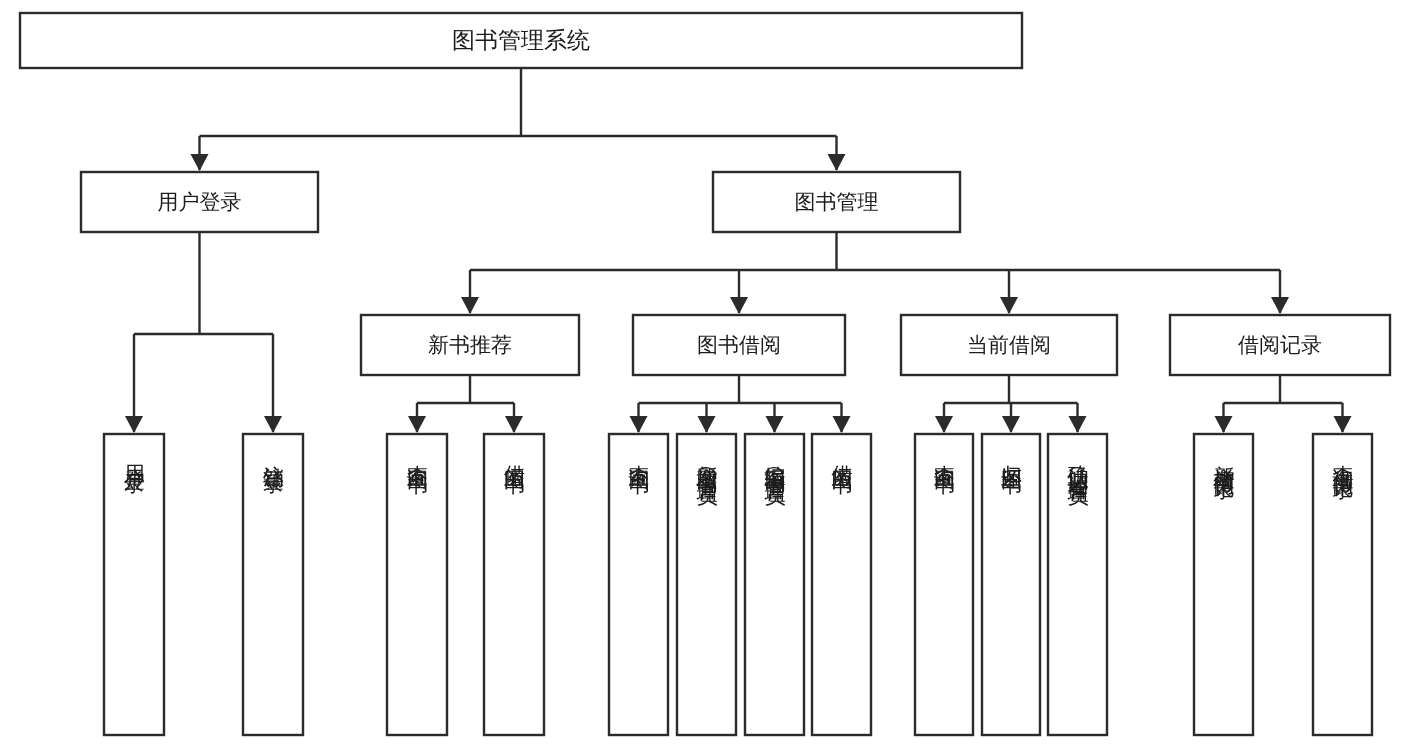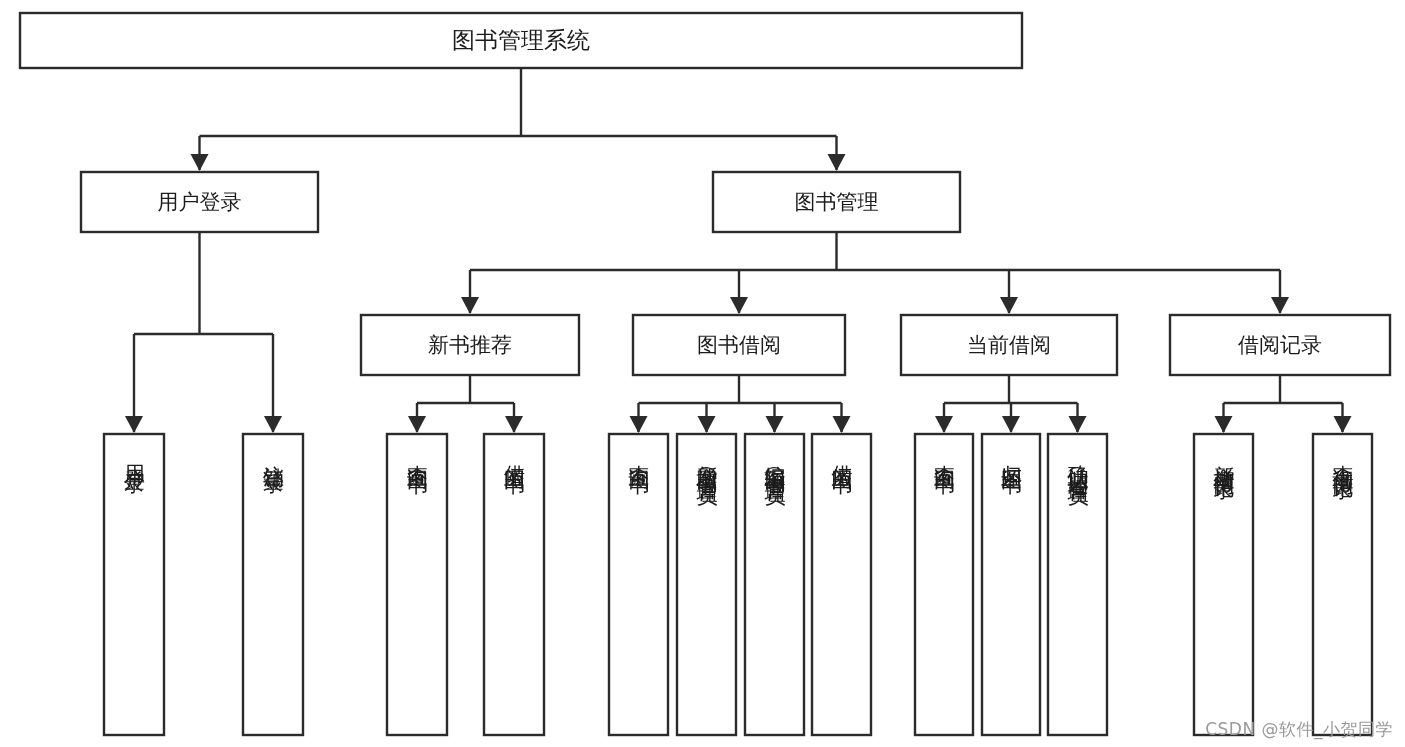--- a/index.html
+++ b/index.html
@@ -217,15 +217,14 @@
         <span class="leaf-label-text">确认归还（管理员）</span>
       </div>
       <div class="leaf-label-box" style="left: 1194px; top: 448px; width: 59px; height: 281px;">
         <span class="leaf-label-text">新增借阅记录</span>
       </div>
       <div class="leaf-label-box" style="left: 1313px; top: 448px; width: 59px; height: 281px;">
         <span class="leaf-label-text">查询借阅记录</span>
       </div>
     </div>
 
-  <div class="watermark">CSDN @软件_小贺同学</div>
 
 </div>
 
 </body></html>

